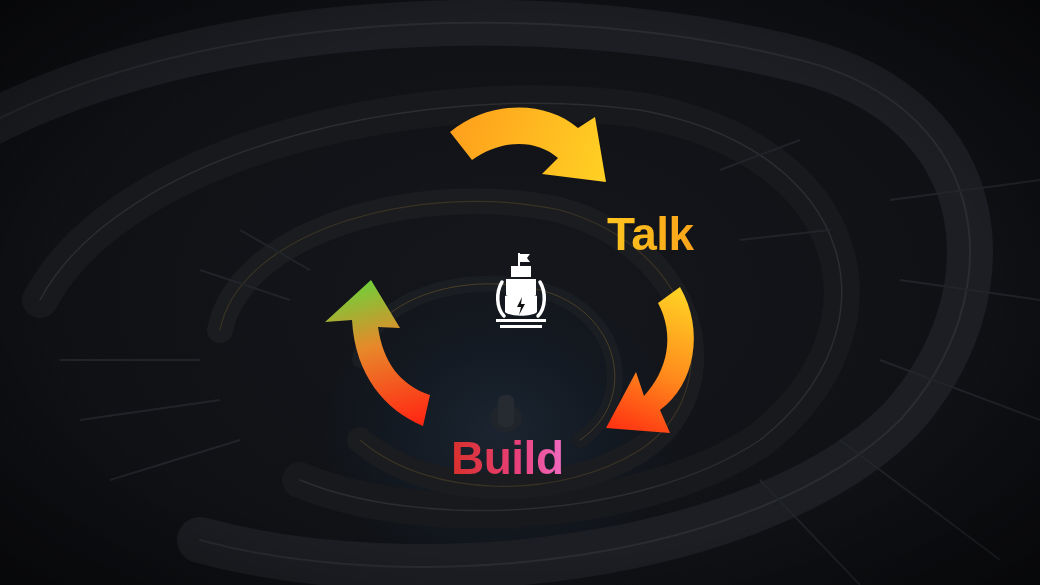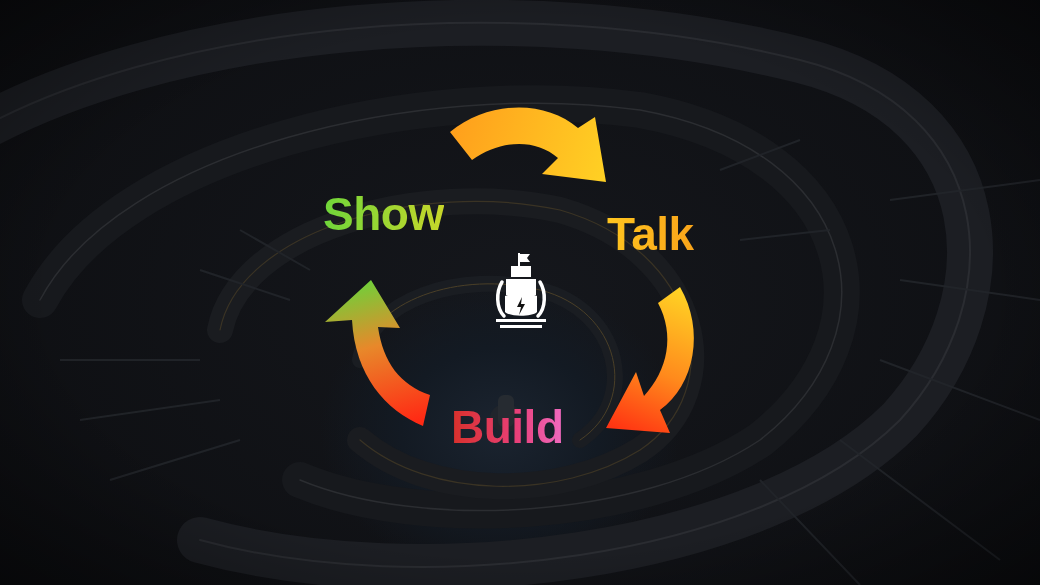--- a/index.html
+++ b/index.html
@@ -11,21 +11,21 @@
         radial-gradient(ellipse 900px 600px at 520px 300px, #15171c 0%, #0c0d10 80%);
     }
     .bg-svg { position: absolute; left: 0; top: 0; }
     .label {
       position: absolute; font-family: "Liberation Sans", sans-serif; font-weight: 700;
       font-size: 46px; letter-spacing: -0.5px; line-height: 1;
       -webkit-background-clip: text; background-clip: text; color: transparent;
     }
     .show { left: 323px; top: 191px; background-image: linear-gradient(90deg, #6fd63a, #c8d62a); }
     .talk { left: 607px; top: 211px; background-image: linear-gradient(90deg, #ffc51f, #f9a41a); text-decoration: underline; }
-    .build { left: 451px; top: 404px; background-image: linear-gradient(90deg, #d8302a, #e8407a 60%, #f06ac0); text-align: center; }
+    .build { left: 451px; top: 435px; background-image: linear-gradient(90deg, #d8302a, #e8407a 60%, #f06ac0); text-align: center; }
     .arrows { position: absolute; left: 0; top: 0; }
     .logo { position: absolute; left: 494px; top: 252px; width: 54px; height: 78px; }
   </style>
 </head>
 <body>
 
 <div class="stage">
 
   <svg class="bg-svg" width="1040" height="585" viewBox="0 0 1040 585">
     <defs>
@@ -84,21 +84,20 @@
       </linearGradient>
     </defs>
 
     <path d="M450 132 C 490 100, 545 100, 578 128 L 595 117 L 606 182 L 542 174 L 558 158 C 535 138, 500 140, 472 160 Z" fill="url(#gTop)"></path>
 
     <path d="M658 303 L 680 287 C 705 330, 695 385, 660 410 L 670 433 L 606 428 L 636 372 L 644 396 C 668 370, 675 335, 658 303 Z" fill="url(#gRight)"></path>
 
     <path d="M423 426 C 385 410, 355 375, 352 320 L 325 322 L 371 280 L 400 328 L 378 327 C 383 362, 400 385, 430 395 Z" fill="url(#gLeft)"></path>
   </svg>
 
-  <div class="label show">Show</div>
   <div class="label talk">Talk</div>
   <div class="label build">Build</div>
 
   <svg class="logo" viewBox="0 0 54 78">
 
     <rect x="24" y="1" width="2" height="13" fill="#fff"></rect>
     <path d="M26 2 L 36 2 L 33 6 L 36 10 L 26 10 Z" fill="#fff"></path>
 
     <rect x="17" y="14" width="20" height="11" fill="#fff"></rect>
 

